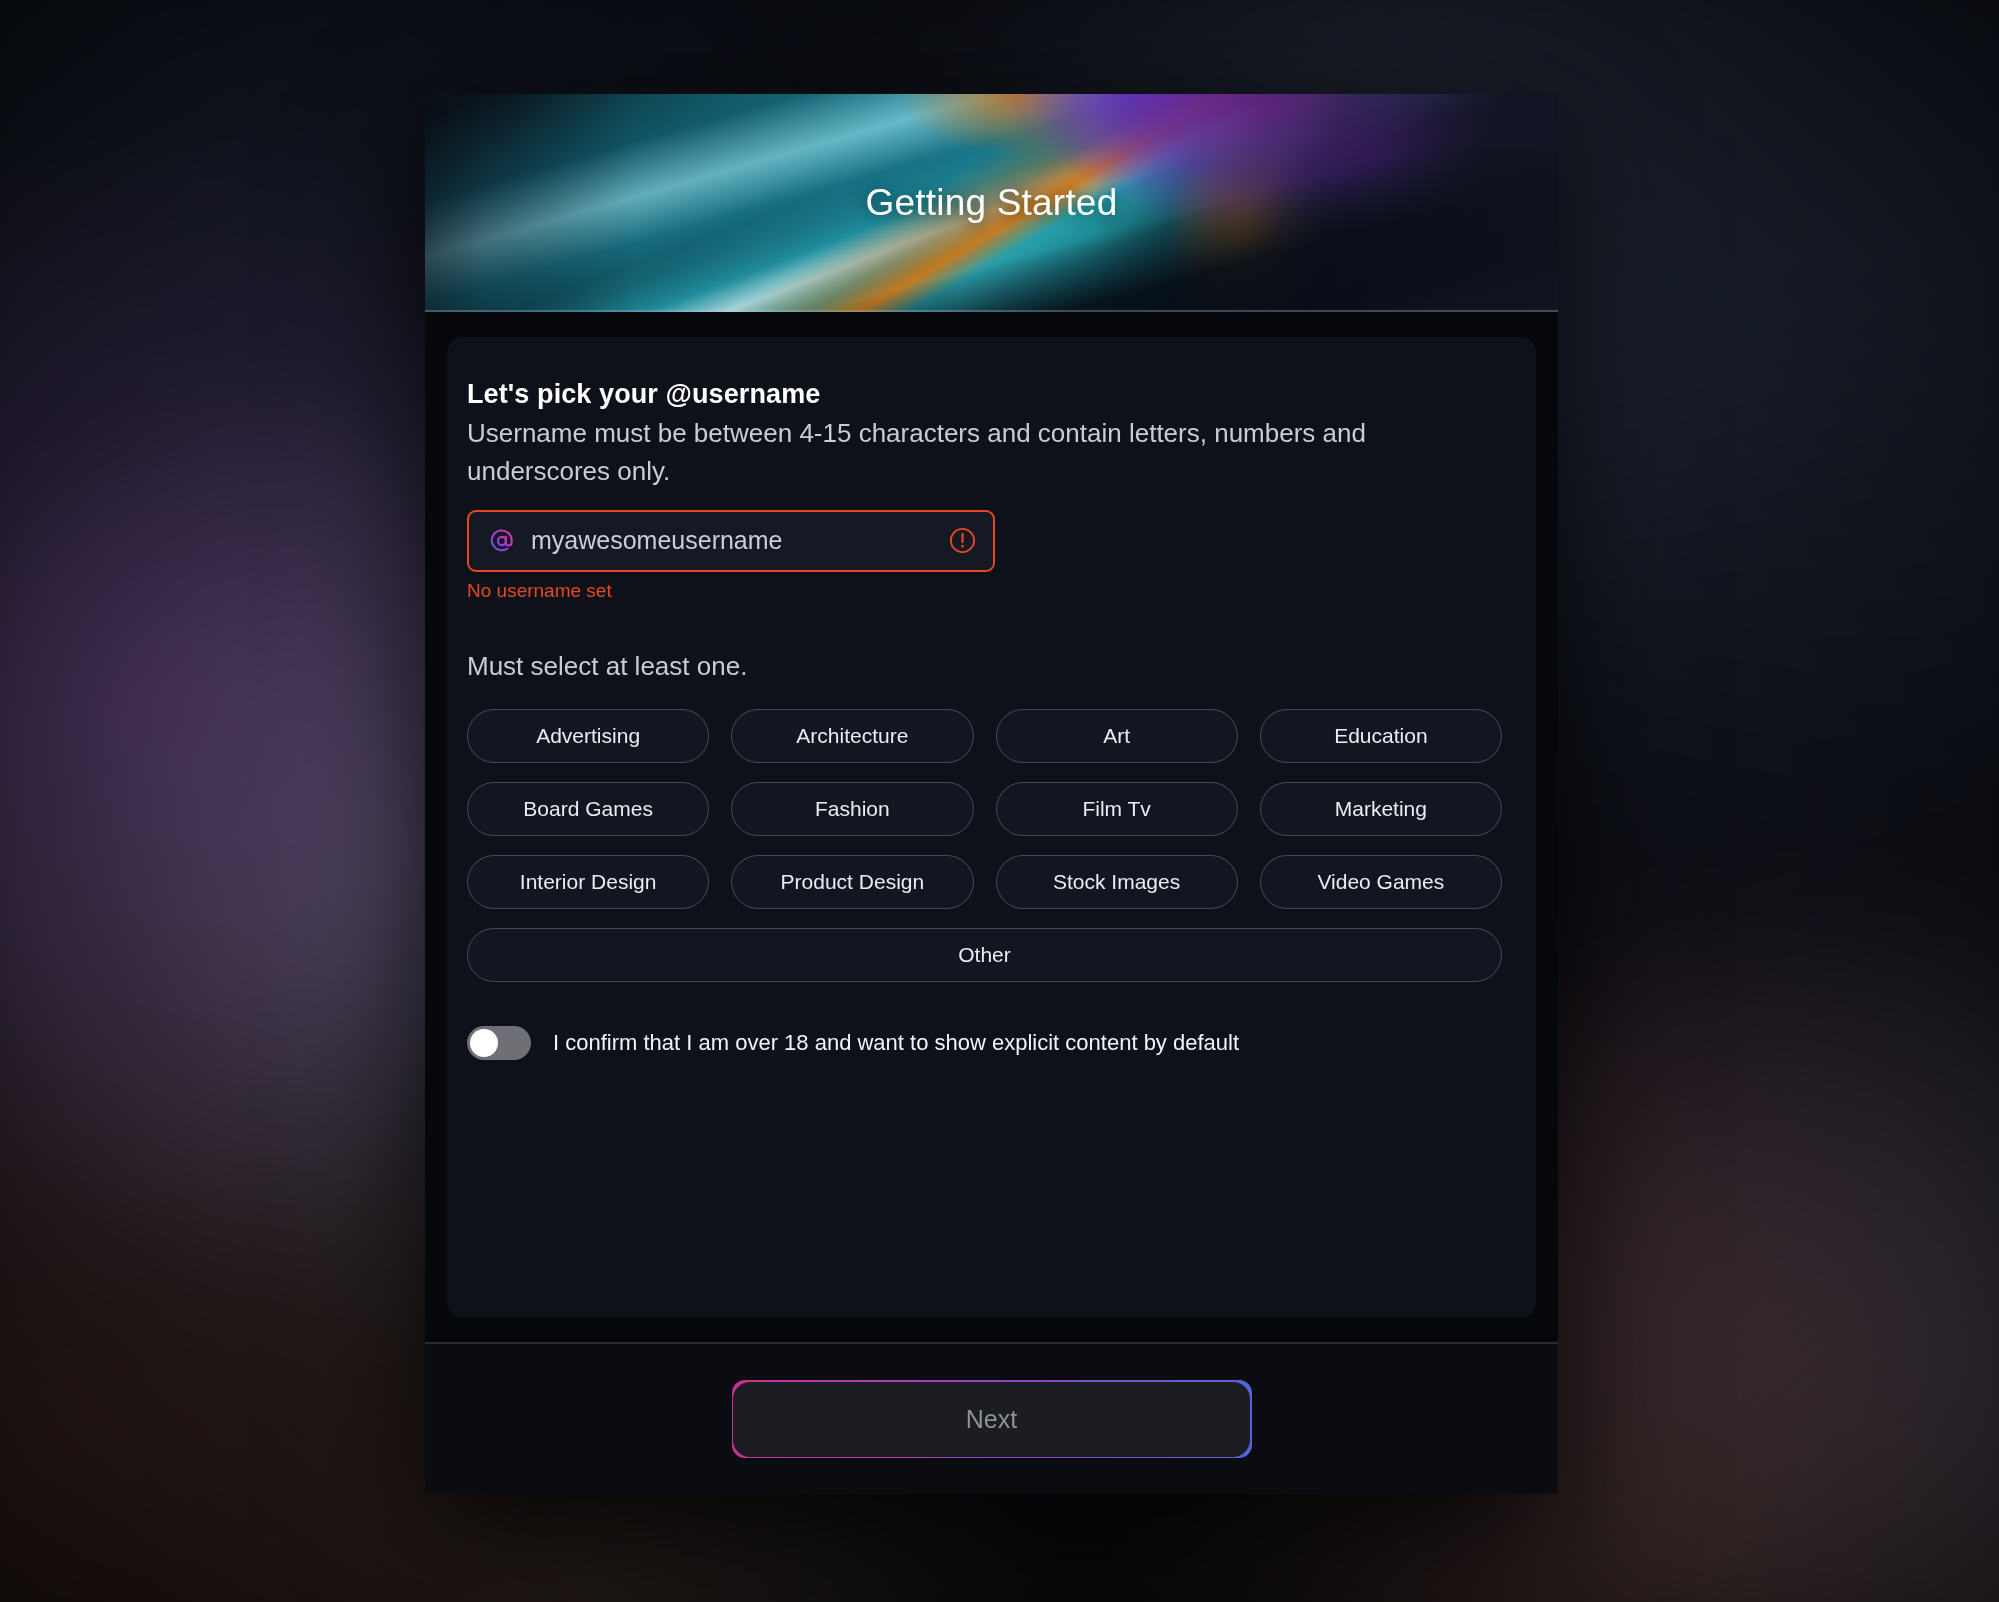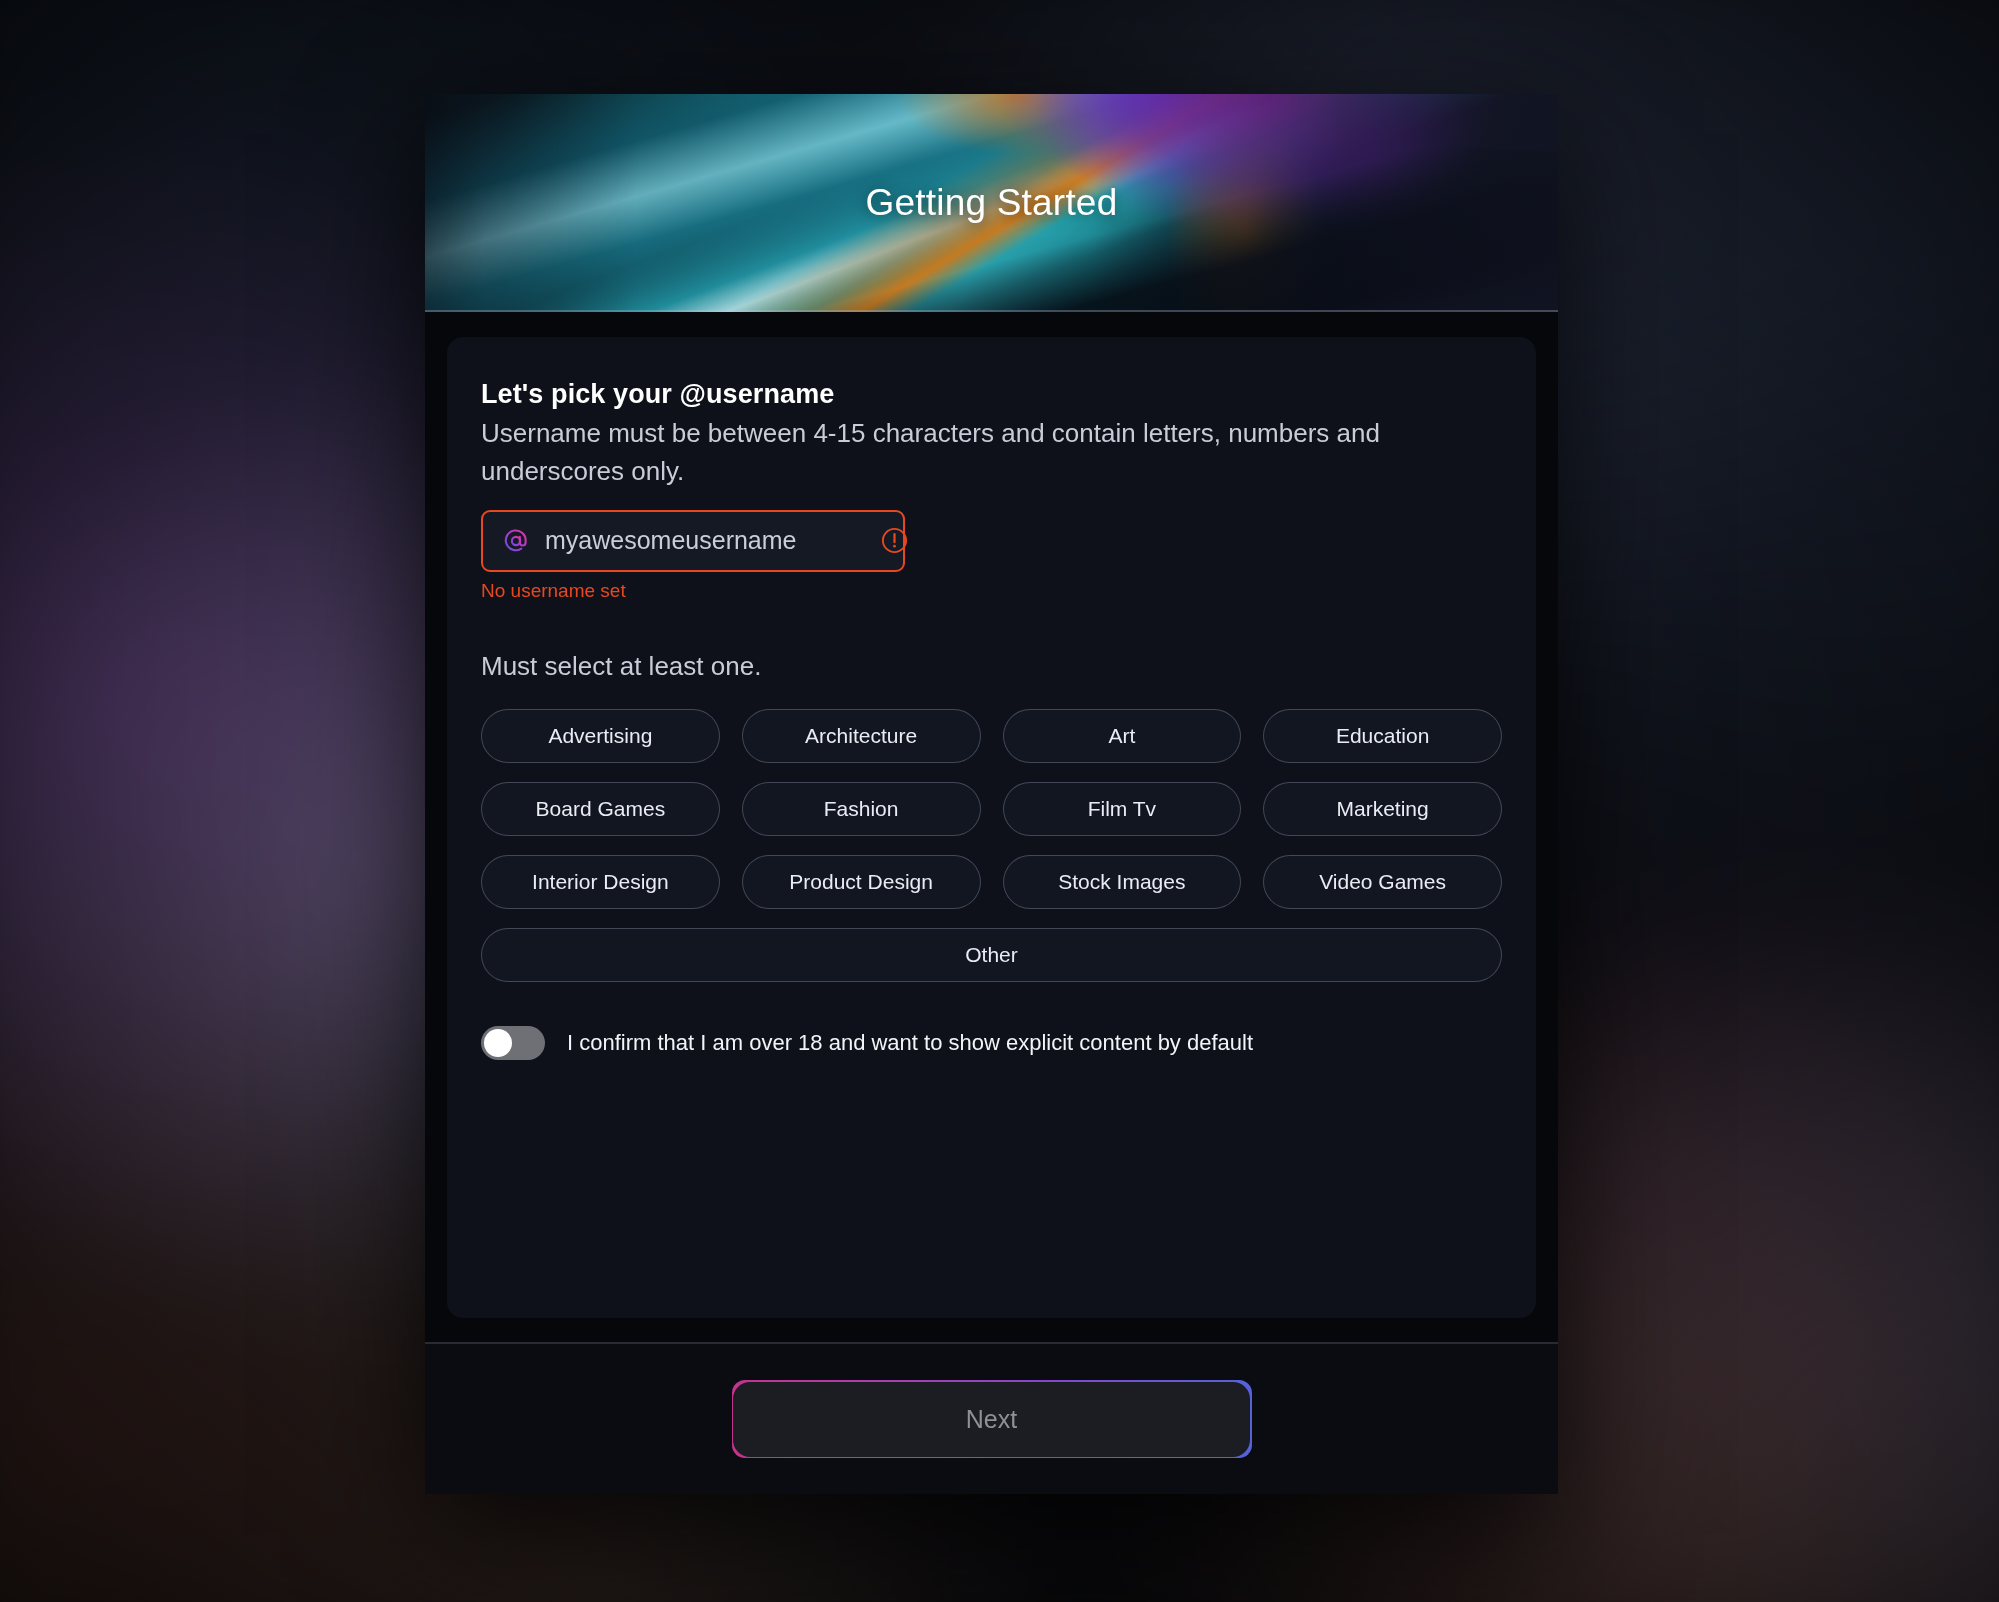--- a/index.html
+++ b/index.html
@@ -134,21 +134,21 @@
 
   
   #body-wrap {
     flex: 1;
     background: #05070b;
     padding: 25px 22px 24px 22px;
   }
   #card {
     background: #0e1119;
     border-radius: 16px;
-    padding: 42px 34px 34px 34px;
+    padding: 42px 34px 34px 20px;
     height: 100%;
   }
 
   .h-title {
     color: #ffffff;
     font-size: 27px;
     font-weight: 600;
     letter-spacing: 0.1px;
   }
   .h-sub {
@@ -156,21 +156,21 @@
     font-size: 26px;
     font-weight: 400;
     line-height: 1.48;
     margin-top: 4px;
     max-width: 1000px;
   }
 
   
   #username-field {
     margin-top: 19px;
-    width: 424px;
+    width: 528px;
     height: 62px;
     border: 2px solid #e8481f;
     border-radius: 9px;
     background: #151923;
     display: flex;
     align-items: center;
     padding: 0 17px 0 18px;
     gap: 14px;
   }
   #at-icon { width: 30px; height: 30px; flex: none; }

